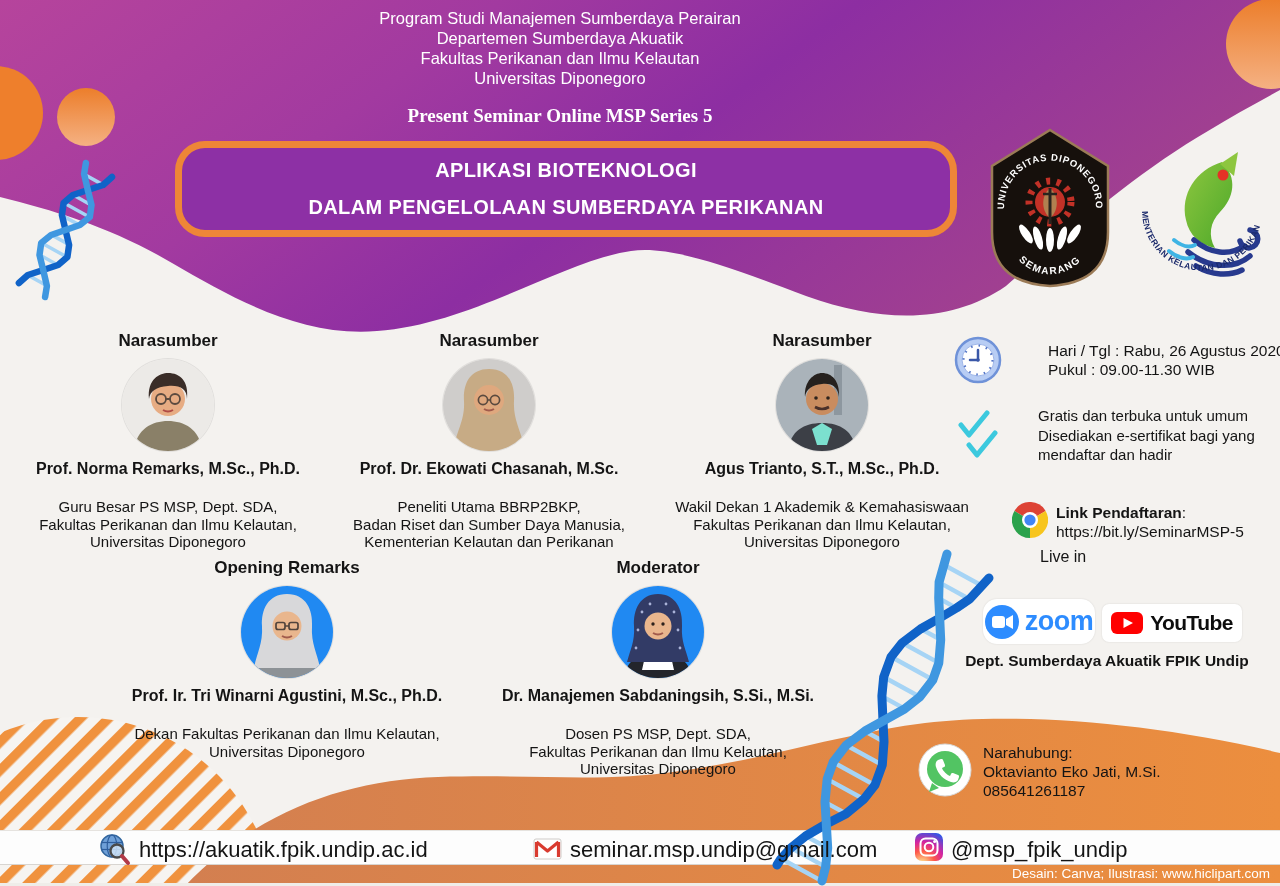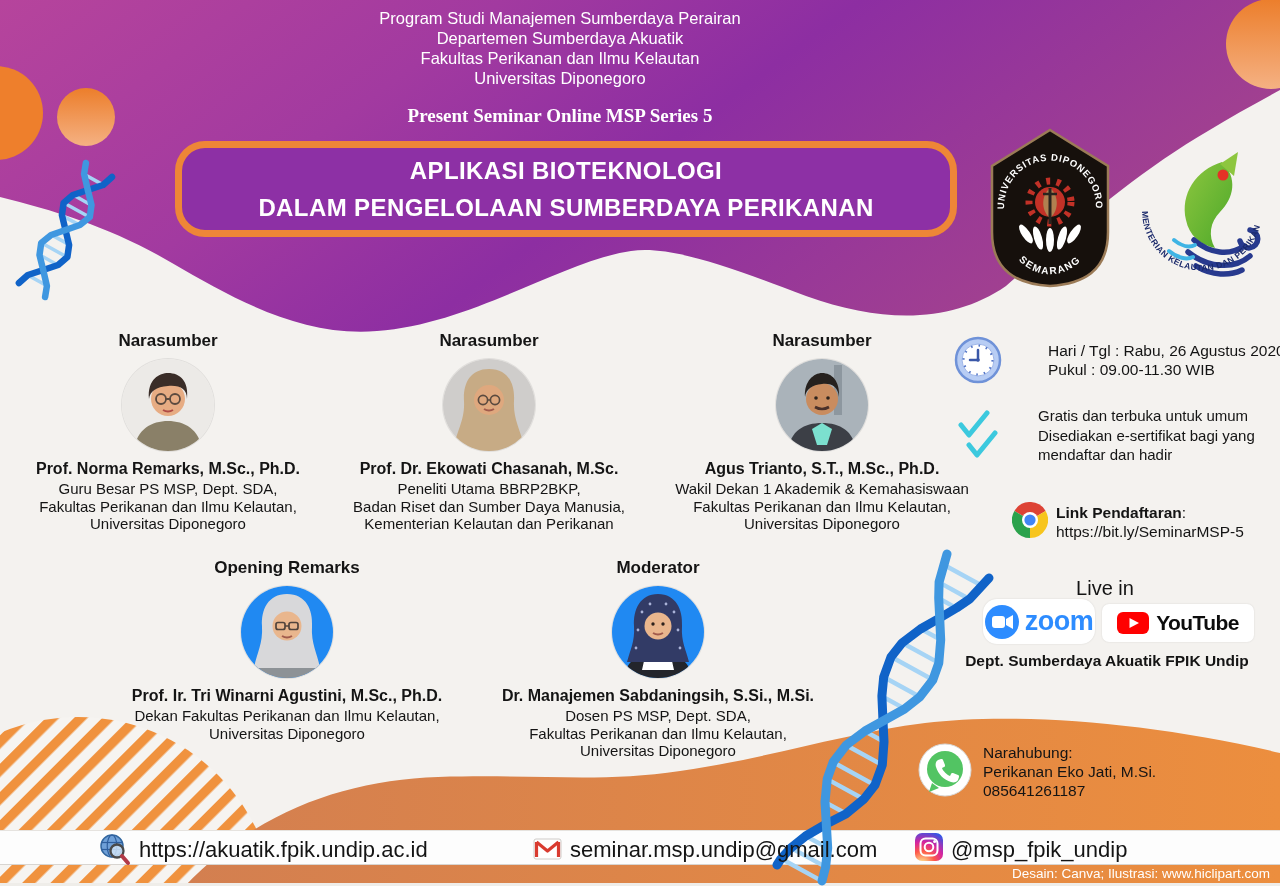--- a/index.html
+++ b/index.html
@@ -6,28 +6,28 @@
   .poster{position:relative;width:1280px;height:886px;margin:0 auto;overflow:hidden;
           font-family:"Liberation Sans",sans-serif;color:#141414;background:#0369a1;}
   .abs{position:absolute;}
   svg{display:block;}
   .org-block{left:180px;top:8px;width:760px;text-align:center;color:#fff;
              font-size:16.5px;line-height:20px;z-index:5;}
   .present{margin-top:18px;font-size:19px;font-weight:bold;font-family:Liberation Serif, serif;}
   .title-box{left:175px;top:141px;width:782px;height:96px;box-sizing:border-box;
              border:7px solid #ee8637;border-radius:30px;background:#8d30a5;
              display:flex;flex-direction:column;justify-content:center;align-items:center;
-             color:#fff;font-weight:bold;font-size:24px;line-height:37px;text-align:left;
+             color:#fff;font-weight:bold;font-size:20px;line-height:37px;text-align:left;
              letter-spacing:.4px;z-index:5;}
   .speaker{position:absolute;text-align:center;z-index:5;}
   .role{font-size:17px;font-weight:bold;}
   .photo{width:92px;height:92px;border-radius:50%;overflow:hidden;margin:8px auto 0;
          box-shadow:0 0 0 1px rgba(0,0,0,.08);}
   .pname{margin-top:9px;font-size:16px;font-weight:bold;white-space:nowrap;}
-  .pdesc{margin-top:2px;font-size:15px;line-height:17.5px;}
+  .pdesc{margin-top:20px;font-size:15px;line-height:17.5px;}
   .rline{font-size:15.5px;line-height:18.5px;}
   .benefit{font-size:15px;line-height:19.5px;margin-left:16px;}
   .badge{background:#fff;border-radius:14px;display:flex;align-items:center;
          justify-content:center;z-index:5;box-shadow:0 0 2px rgba(0,0,0,.12);}
   .zoom-word{color:#2d8cff;font-size:27px;font-weight:bold;letter-spacing:-.5px;}
   .yt-word{color:#0d0d0d;font-size:21px;font-weight:800;letter-spacing:-.6px;}
   .bar{left:0;top:830px;width:1280px;height:33px;background:#fdfdfd;
        border-top:1px solid #e6e3df;border-bottom:1px solid #d8d5d1;z-index:2;}
   .bar-text{font-size:22px;z-index:4;}
   .credit{right:10px;top:866px;color:#fff;font-size:13.5px;z-index:5;}
@@ -304,30 +304,30 @@
     <path d="M0,0 L-15.6,-9 A18,18 0 0 0 0,18 Z" fill="#2ba24c"></path>
     <path d="M0,0 L0,18 A18,18 0 0 0 15.6,-9 Z" fill="#f7c51d"></path>
     <circle r="8" fill="#fff"></circle>
       <circle r="5.6" fill="#4285f4"></circle>
   </svg>
   <div class="abs rline z5" style="left:1056px;top:503px;width:230px;line-height:19px;">
     <div><span class="bold">Link Pendaftaran</span><span>:</span></div>
     <div>https://bit.ly/SeminarMSP-5</div>
   </div>
 
-  <div class="abs z5" style="left:1040px;top:577px;width:130px;text-align:center;font-size:20px;">Live in</div>
+  <div class="abs z5" style="left:1040px;top:548px;width:130px;font-size:16px;">Live in</div>
   <div class="abs badge" style="left:983px;top:599px;width:112px;height:45px;gap:6px;">
     <svg width="34" height="34" viewBox="-17 -17 34 34">
       <circle r="17" fill="#2d8cff"></circle>
       <rect x="-10" y="-6" width="13" height="12" rx="3" fill="#fff"></rect>
       <path d="M4,-3 L11,-7 L11,7 L4,3 Z" fill="#fff"></path>
     </svg>
     <span class="zoom-word">zoom</span>
   </div>
-  <div class="abs badge" style="left:1102px;top:604px;width:152px;height:38px;gap:7px;border-radius:7px;">
+  <div class="abs badge" style="left:1102px;top:604px;width:140px;height:38px;gap:7px;border-radius:7px;">
     <svg width="32" height="22" viewBox="0 0 32 22">
       <rect width="32" height="22" rx="6" fill="#ff0000"></rect>
       <path d="M12.5,6 L22,11 L12.5,16 Z" fill="#fff"></path>
     </svg>
     <span class="yt-word">YouTube</span>
   </div>
   <div class="abs bold z5" style="left:935px;top:652px;width:344px;text-align:center;font-size:15.5px;">Dept. Sumberdaya Akuatik FPIK Undip</div>
 
   <svg class="abs z3" width="240" height="331" viewBox="0 0 240 331" style="left:758px;top:556px;overflow:visible;">
     <g stroke="#a6d4f5" stroke-width="4.5" stroke-linecap="round">
@@ -353,21 +353,21 @@
   </svg>
 
   <svg class="abs z5" width="54" height="54" viewBox="0 0 54 54" style="left:918px;top:743px;">
     <circle cx="27" cy="27" r="26" fill="#fff" stroke="#d8d8d8"></circle>
     <circle cx="27" cy="26" r="18" fill="#52c463"></circle>
     <path d="M14,40 L11,49 L21,45 Z" fill="#52c463"></path>
     <path d="M20,17 c-2,1 -3,4 -2,7 c2,7 8,13 15,15 c3,1 6,0 7,-2 l1,-3 c0,-1 0,-2 -1,-2 l-5,-2 c-1,0 -2,0 -2,1 l-1,2 c-3,-1 -7,-5 -8,-8 l2,-1 c1,0 1,-1 1,-2 l-2,-5 c0,-1 -1,-1 -2,-1 Z" fill="#fff"></path>
   </svg>
   <div class="abs rline z5" style="left:983px;top:743px;width:280px;line-height:19px;">
     <div>Narahubung:</div>
-    <div>Perikanan Eko Jati, M.Si.</div>
+    <div>Oktavianto Eko Jati, M.Si.</div>
     <div>085641261187</div>
   </div>
 
   <div class="abs bar"></div>
 
   <svg class="abs" width="34" height="34" viewBox="0 0 34 34" style="left:98px;top:833px;z-index:4;">
     <circle cx="14" cy="13" r="11" fill="#6fa0d8" stroke="#33679f" stroke-width="1.5"></circle>
     <ellipse cx="14" cy="13" rx="4.8" ry="11" fill="none" stroke="#2f5f9e" stroke-width="1.2"></ellipse>
     <line x1="3.5" y1="9.5" x2="24.5" y2="9.5" stroke="#2f5f9e" stroke-width="1.2"></line>
     <line x1="3.5" y1="16.5" x2="24.5" y2="16.5" stroke="#2f5f9e" stroke-width="1.2"></line>

